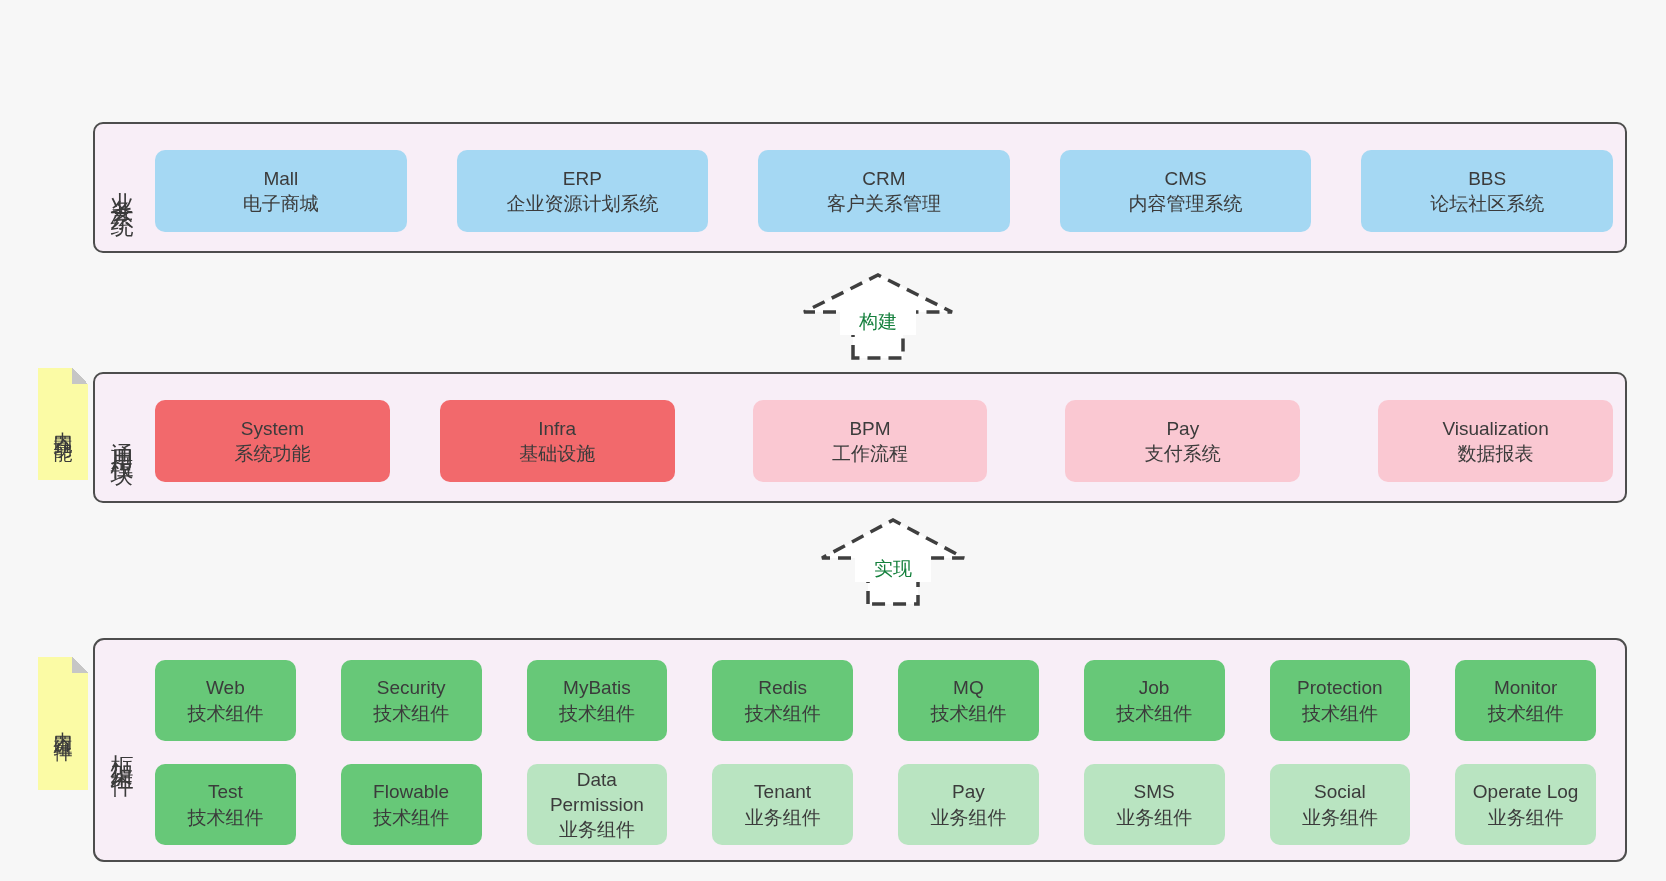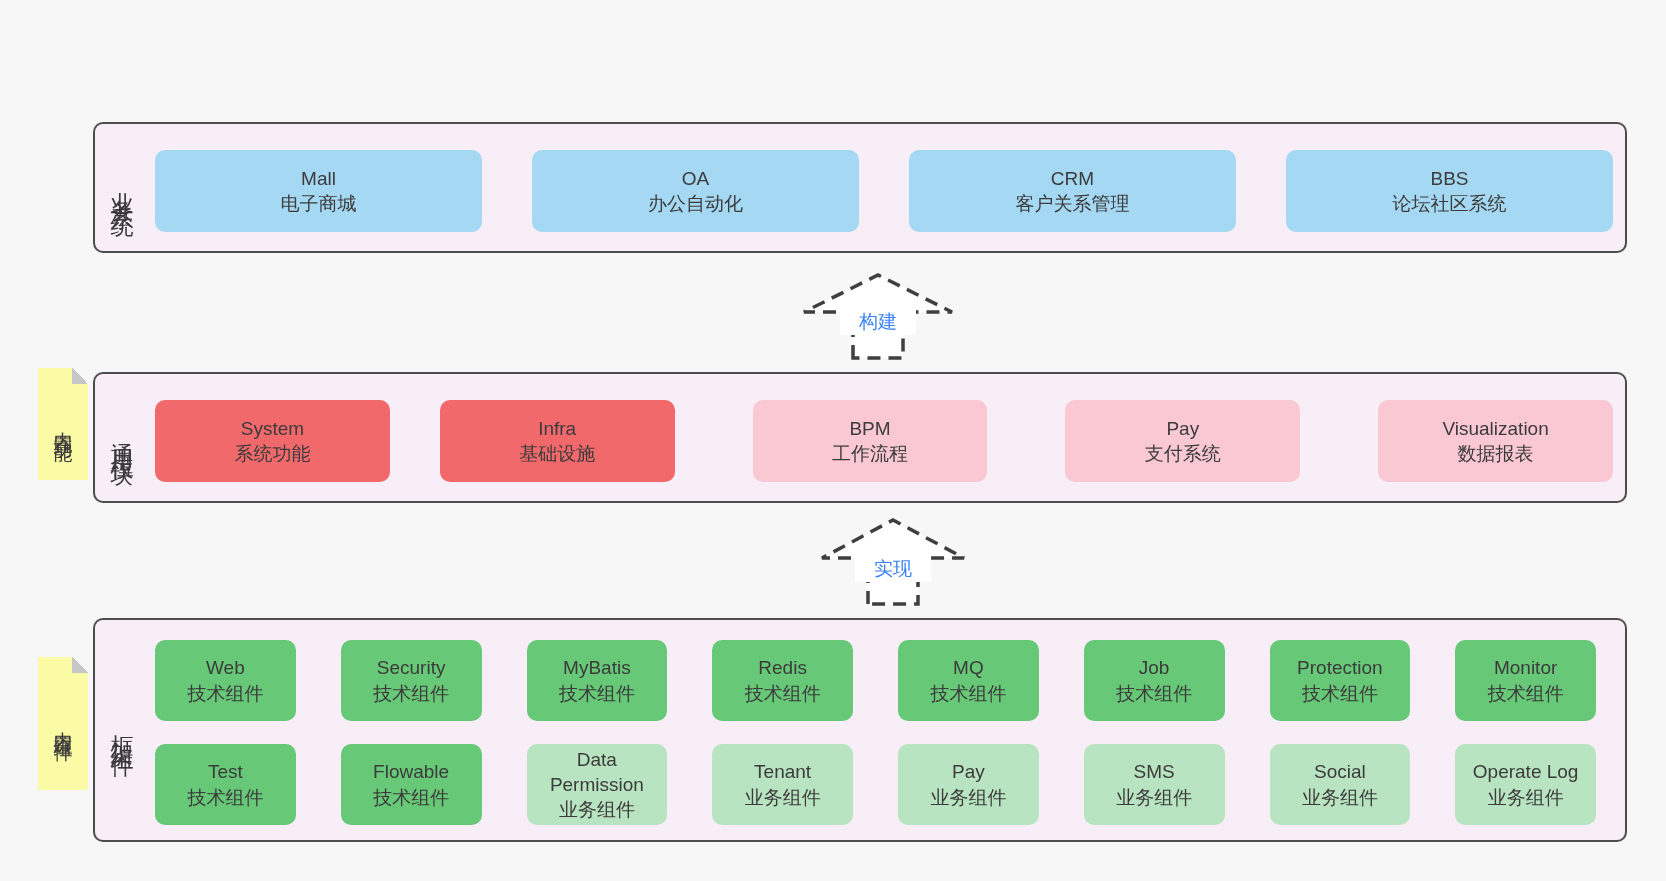--- a/index.html
+++ b/index.html
@@ -10,21 +10,21 @@
   }
   *{margin:0;padding:0;box-sizing:border-box;}
   html,body{width:1666px;height:881px;background:var(--page-bg);
     font-family:"Liberation Sans","DejaVu Sans",sans-serif;color:var(--text);}
   .stage{position:relative;width:1666px;height:881px;overflow:hidden;padding-left:44px;}
 
   .band{position:absolute;left:93px;width:1534px;background:var(--band-bg);
     border:2px solid var(--band-border);border-radius:10px;z-index:1;}
   .band-1{top:122px;height:131px;}
   .band-2{top:372px;height:131px;}
-  .band-3{top:618px;height:224px;}
+  .band-3{top:638px;height:224px;border-radius:11px;}
 
   .band-label{position:absolute;left:8px;top:0;bottom:0;width:40px;
     display:flex;align-items:center;justify-content:center;}
   .band-label span{writing-mode:vertical-rl;text-orientation:upright;
     font-size:23px;letter-spacing:7px;color:#3a3a3a;}
 
   .box-row{position:absolute;display:flex;}
   .row-a{left:60px;right:12px;top:26px;height:82px;gap:50px;}
   .row-b1{left:60px;right:29px;top:20px;height:81px;gap:45px;}
   .row-b2{left:60px;right:29px;top:124px;height:81px;gap:45px;}
@@ -45,21 +45,21 @@
   .sticky span{writing-mode:vertical-rl;text-orientation:upright;
     font-size:19px;letter-spacing:4px;color:#3a3a3a;}
   .sticky-fold{position:absolute;top:0;right:0;width:16px;height:16px;
     background:linear-gradient(to bottom left,var(--page-bg) 0 50%,#c6c6c6 50% 100%);}
 
   .arrow{position:absolute;z-index:2;}
   .arrow svg{display:block;}
   .arrow-shape{fill:#ffffff;stroke:#3f3f3f;stroke-width:3.5;
     stroke-dasharray:13 8;stroke-linejoin:miter;}
   .arrow-label{position:absolute;z-index:3;width:76px;height:26px;
-    line-height:26px;text-align:center;font-size:19px;color:#3b82f6;
+    line-height:26px;text-align:center;font-size:19px;color:#15803d;
     background:#ffffff;}
   .arrow-label-1{left:840px;top:309px;}
   .arrow-label-2{left:855px;top:556px;}
   .arrow-1{left:798px;top:268px;}
   .arrow-2{left:814px;top:512px;}
 </style>
 </head>
 <body>
 
 <div class="stage">
@@ -77,26 +77,30 @@
   <section class="band band-1">
     <div class="band-label">
       <span>业务系统</span>
     </div>
     <div class="box-row row-a">
         <div class="box box--blue">
     <div>Mall</div>
     <div>电子商城</div>
   </div>
         <div class="box box--blue">
-    <div>OA</div>
-    <div>办公自动化</div>
+    <div>ERP</div>
+    <div>企业资源计划系统</div>
   </div>
         <div class="box box--blue">
     <div>CRM</div>
     <div>客户关系管理</div>
+  </div>
+        <div class="box box--blue">
+    <div>CMS</div>
+    <div>内容管理系统</div>
   </div>
         <div class="box box--blue">
     <div>BBS</div>
     <div>论坛社区系统</div>
   </div>
       </div>
   </section>
 
   <div class="arrow arrow-1">
     <svg width="162" height="96" viewBox="0 0 162 96">

